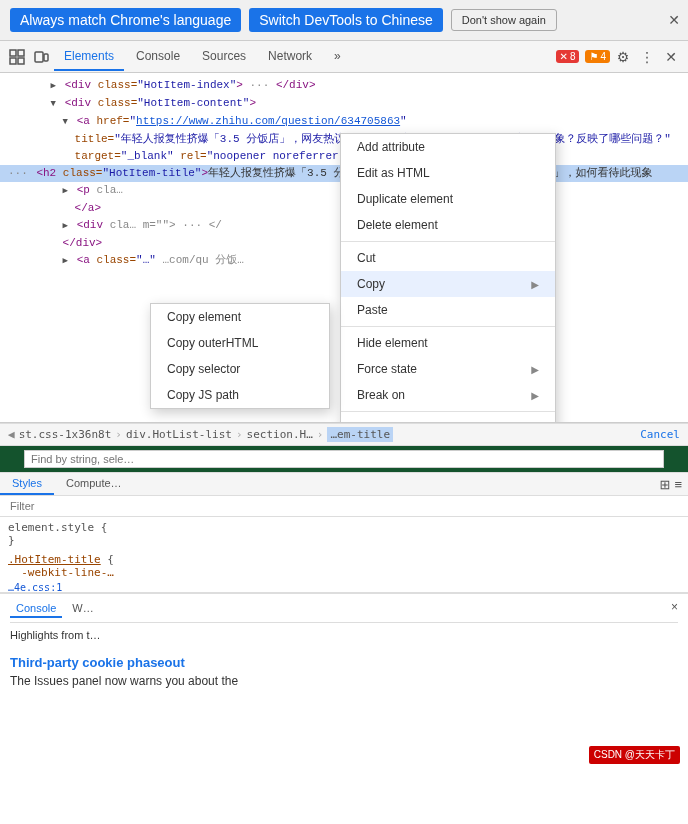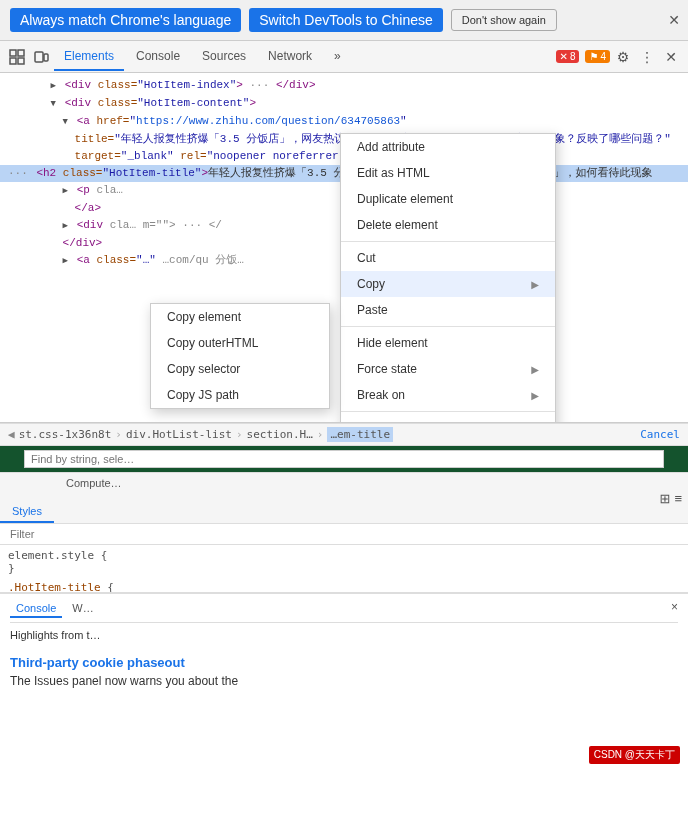--- a/index.html
+++ b/index.html
@@ -137,21 +137,21 @@
       white-space: nowrap;
       overflow: hidden;
     }
     .el-line.highlighted {
       background: #bad4f5;
     }
     .el-indent { display: inline-block; width: 12px; }
     .el-tag { color: #881280; }
     .el-attr-name { color: #994500; }
     .el-attr-val { color: #1a1aa6; }
-    .el-link { color: #1558d6; }
+    .el-link { color: #1558d6; text-decoration: underline; }
     .el-text { color: #333; }
     .el-triangle { color: #555; font-size: 9px; margin-right: 2px; cursor: pointer; }
     .el-gray { color: #888; }
 
     
     .context-menu {
       position: absolute;
       background: #fff;
       border: 1px solid #ccc;
       box-shadow: 2px 4px 12px rgba(0,0,0,0.2);
@@ -244,21 +244,20 @@
     .style-tab {
       padding: 4px 12px;
       cursor: pointer;
       font-size: 11px;
       color: #555;
       border-bottom: 2px solid transparent;
     }
     .style-tab.active {
       color: #1a73e8;
       border-bottom: 2px solid #1a73e8;
-      margin-top: 28px;
     }
     .styles-content {
       padding: 4px 8px;
       font-family: monospace;
       font-size: 11px;
     }
     .styles-filter {
       border: none;
       outline: none;
       font-size: 11px;

